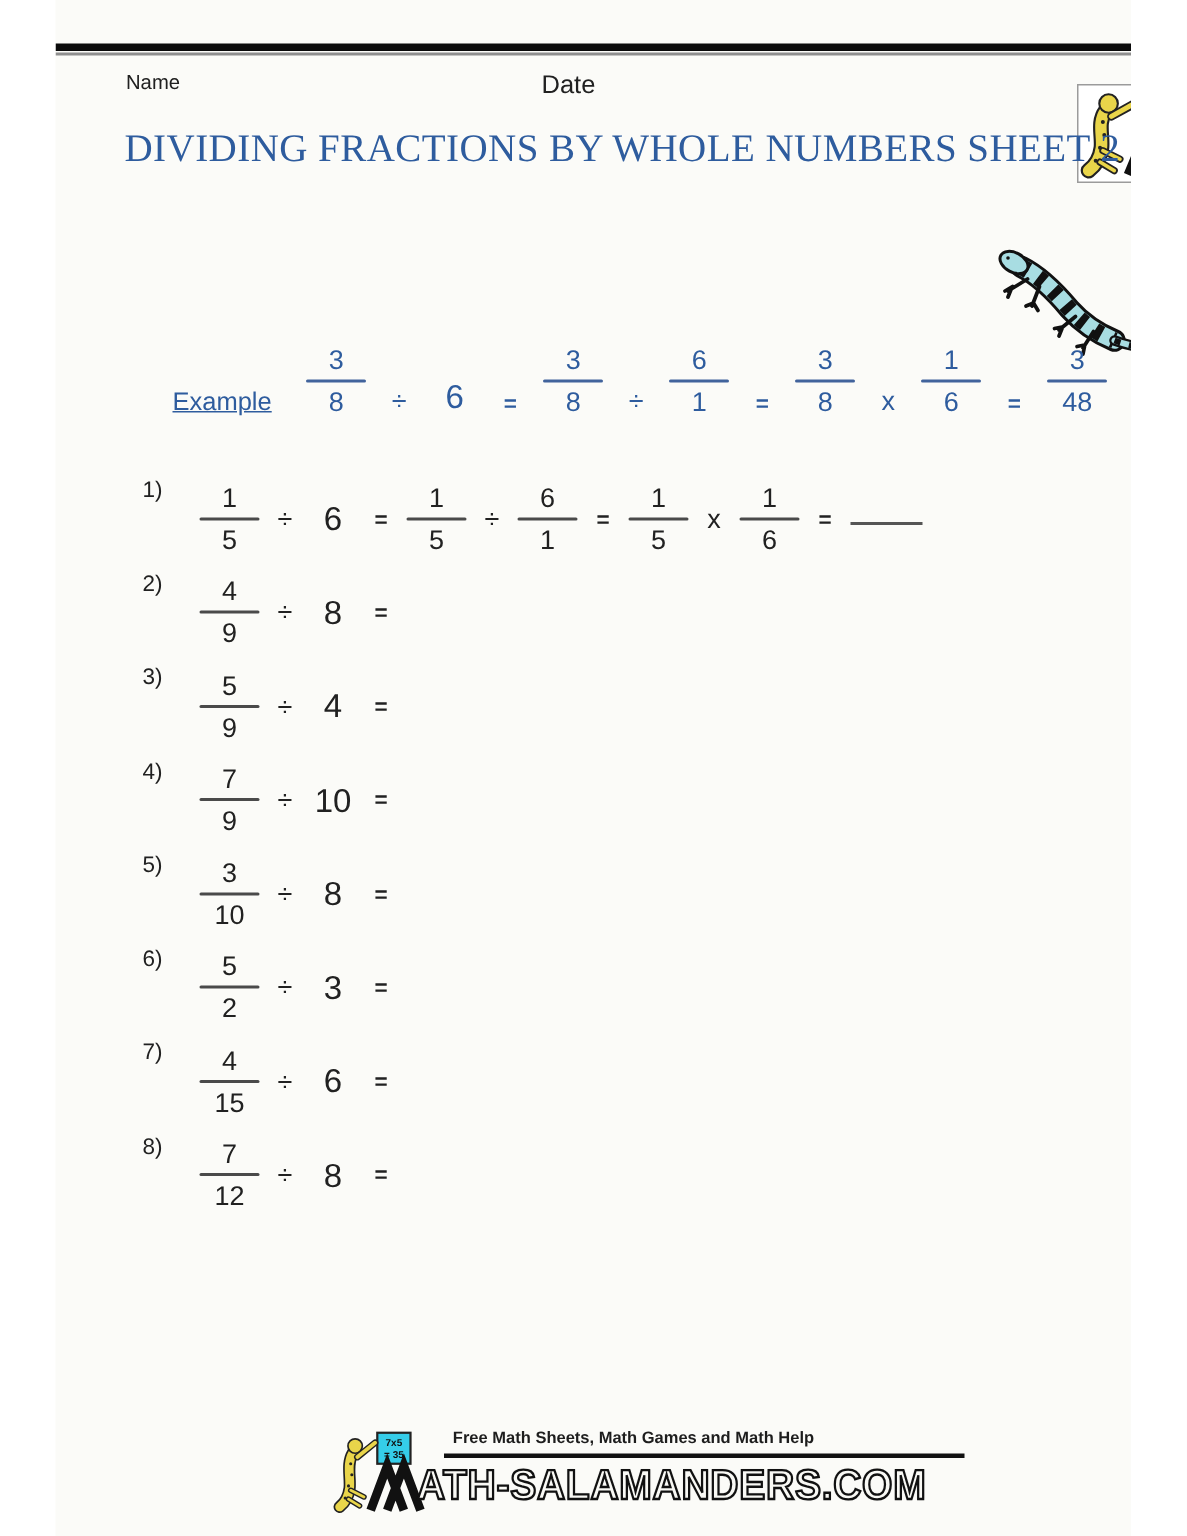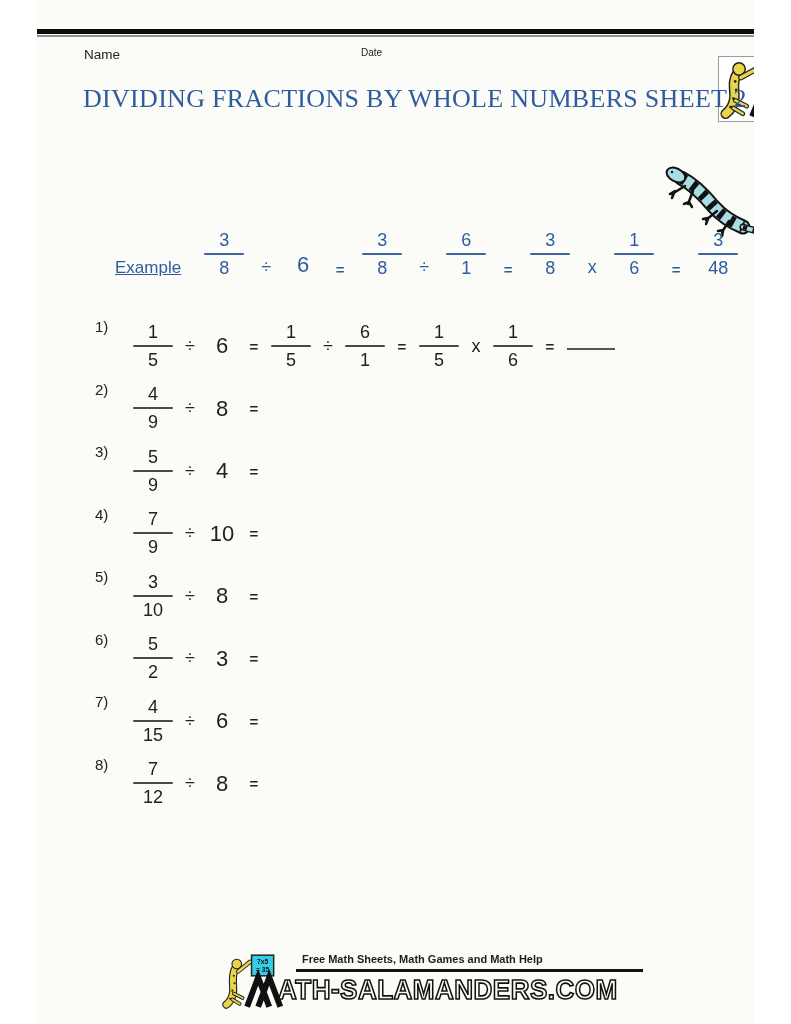--- a/index.html
+++ b/index.html
@@ -6,21 +6,21 @@
   .page{
     position:relative;width:717px;height:1024px;margin:0 auto;
     background:#fbfbf8;overflow:hidden;
     font-family:"Liberation Sans",sans-serif;color:#212121;
   }
   
   .topbar{position:absolute;top:29px;left:0;width:791px;height:5px;background:#0b0b0b;}
   .topbar-shadow{position:absolute;top:35px;left:0;width:791px;height:2px;background:#8f8f8f;}
 
   .name-label{position:absolute;top:47px;left:47px;font-size:13.5px;}
-  .date-label{position:absolute;top:47px;left:324px;font-size:10px;}
+  .date-label{position:absolute;top:47px;left:324px;font-size:17px;}
 
   .header-logo{
     position:absolute;top:56px;left:681px;width:84px;height:66px;
     background:#ffffff;border:1px solid #9b9b9b;box-sizing:border-box;padding:1px;
   }
   .page-title{
     position:absolute;top:84px;left:46px;width:640px;
     font-family:"Liberation Serif",serif;font-size:26px;letter-spacing:.3px;
     color:#2e5c9e;white-space:nowrap;
   }

